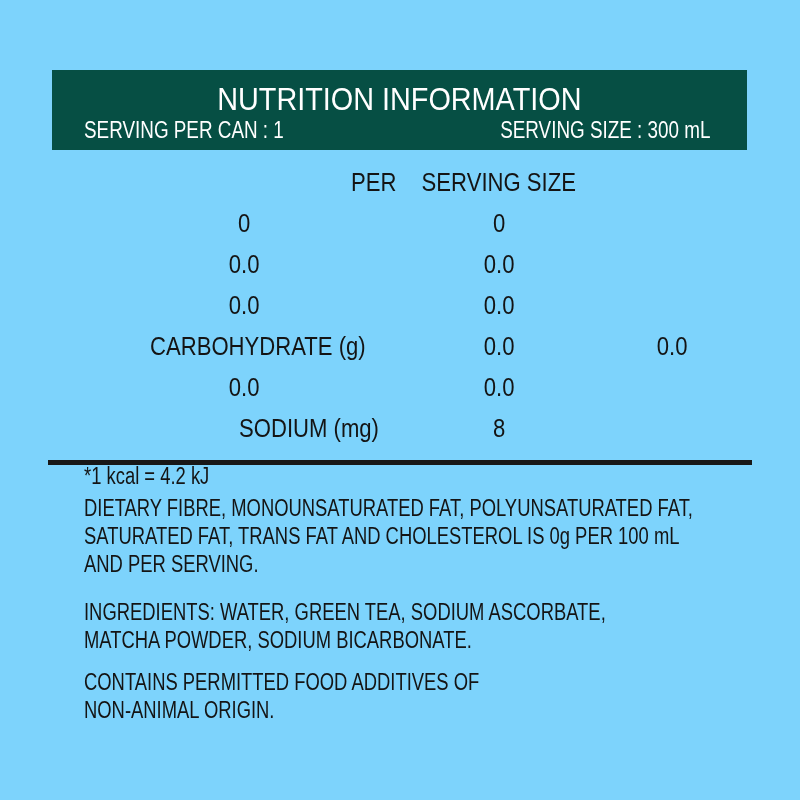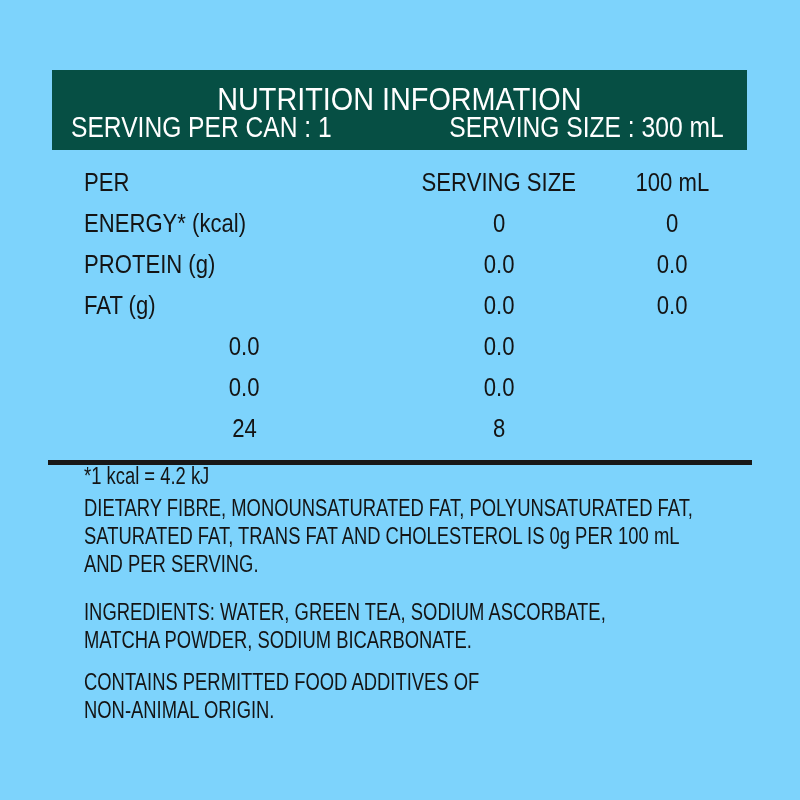--- a/index.html
+++ b/index.html
@@ -37,43 +37,43 @@
     color: #ffffff;
     letter-spacing: 0px;
   }
   .g-title .cnd { transform: scaleX(0.90); transform-origin: 50% 50%; }
   .g-subrow {
     position: absolute;
     left: 32px;
     right: 36px;
     bottom: 6px;
     display: flex;
-    justify-content: center;
+    justify-content: space-between;
     align-items: baseline;
-    font-size: 30px;
+    font-size: 23px;
     color: #ffffff;
   }
   .g-subrow .left  { transform: scaleX(0.82); transform-origin: 0 50%; }
   .g-subrow .right { transform: scaleX(0.82); transform-origin: 100% 50%; }
   .cnd { display: inline-block; white-space: pre; }
   
   .ntable {
     position: absolute;
     left: 84px;
     top: 162px;
     width: 666px;
   }
   .trow {
     display: grid;
     grid-template-columns: 320px 190px 156px;
     align-items: center;
     height: 41px;
     font-size: 26px;
   }
-  .trow .c1 { text-align: left; }
+  .trow .c1 { text-align: right; }
   .trow .c2, .trow .c3 { text-align: center; }
   .trow .c1 .cnd { transform: scaleX(0.85); transform-origin: 0 50%; }
   .trow .c2 .cnd, .trow .c3 .cnd { transform: scaleX(0.85); transform-origin: 50% 50%; }
   
   .divider {
     position: absolute;
     left: 48px;
     top: 460px;
     width: 704px;
     height: 5px;
@@ -110,53 +110,50 @@
     <div class="g-subrow">
       <span class="cnd left">SERVING PER CAN : 1</span>
       <span class="cnd right">SERVING SIZE : 300 mL</span>
     </div>
   </div>
 
   <div class="ntable">
     <div class="trow">
       <div class="c1"><span class="cnd">PER</span></div>
       <div class="c2"><span class="cnd">SERVING SIZE</span></div>
-      <div class="c3"><span class="cnd">100 mL</span></div>
     </div>
 
     <div class="trow">
-      <div class="c1"><span class="cnd">ENERGY* (kcal)</span></div>
       <div class="c2"><span class="cnd">0</span></div>
       <div class="c3"><span class="cnd">0</span></div>
-    </div>
-
-    <div class="trow">
-      <div class="c1"><span class="cnd">PROTEIN (g)</span></div>
-      <div class="c2"><span class="cnd">0.0</span></div>
-      <div class="c3"><span class="cnd">0.0</span></div>
-    </div>
-
-    <div class="trow">
-      <div class="c1"><span class="cnd">FAT (g)</span></div>
-      <div class="c2"><span class="cnd">0.0</span></div>
-      <div class="c3"><span class="cnd">0.0</span></div>
     </div>
 
     <div class="trow">
       <div class="c2"><span class="cnd">0.0</span></div>
       <div class="c3"><span class="cnd">0.0</span></div>
     </div>
 
     <div class="trow">
       <div class="c2"><span class="cnd">0.0</span></div>
       <div class="c3"><span class="cnd">0.0</span></div>
     </div>
 
     <div class="trow">
-      <div class="c2"><span class="cnd">24</span></div>
+      <div class="c1"><span class="cnd">CARBOHYDRATE (g)</span></div>
+      <div class="c2"><span class="cnd">0.0</span></div>
+      <div class="c3"><span class="cnd">0.0</span></div>
+    </div>
+
+    <div class="trow">
+      <div class="c2"><span class="cnd">0.0</span></div>
+      <div class="c3"><span class="cnd">0.0</span></div>
+    </div>
+
+    <div class="trow">
+      <div class="c1"><span class="cnd">SODIUM (mg)</span></div>
       <div class="c3"><span class="cnd">8</span></div>
     </div>
   </div>
 
   <div class="divider"></div>
 
   <div class="notes">
     <p class="kcal">*1 kcal = 4.2 kJ</p>
     <p class="zero">DIETARY FIBRE, MONOUNSATURATED FAT, POLYUNSATURATED FAT,
 SATURATED FAT, TRANS FAT AND CHOLESTEROL IS 0g PER 100 mL

